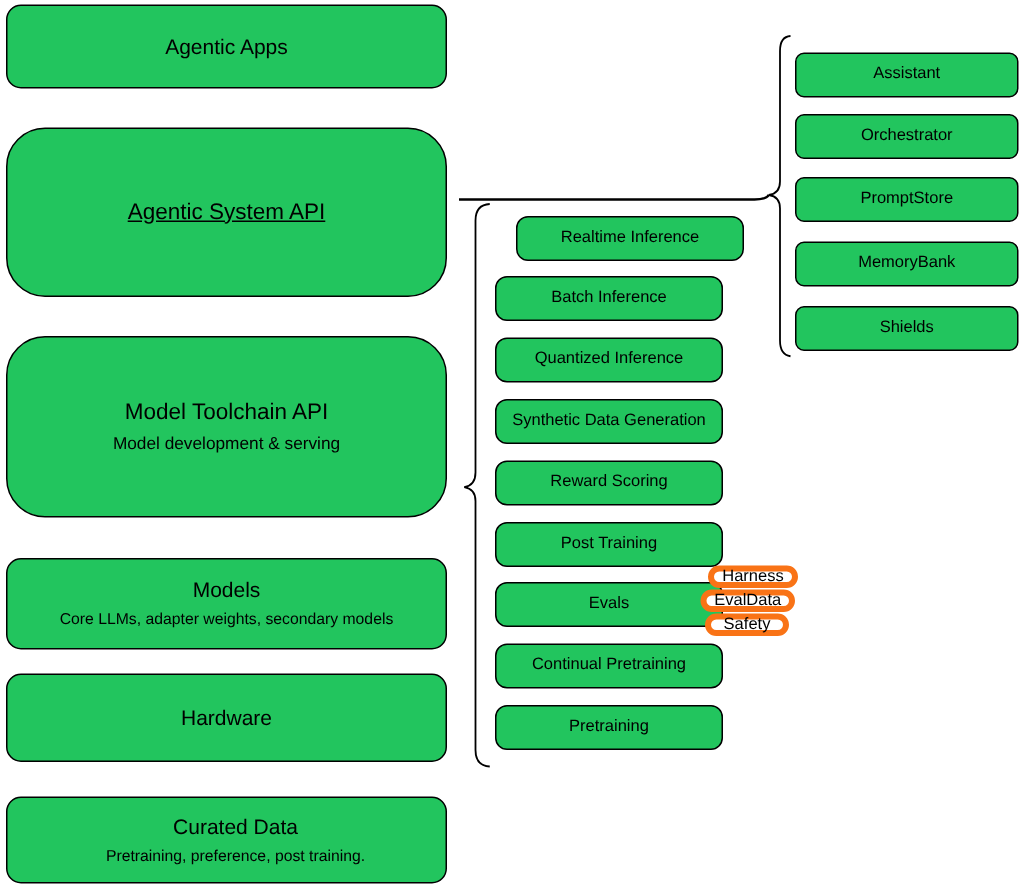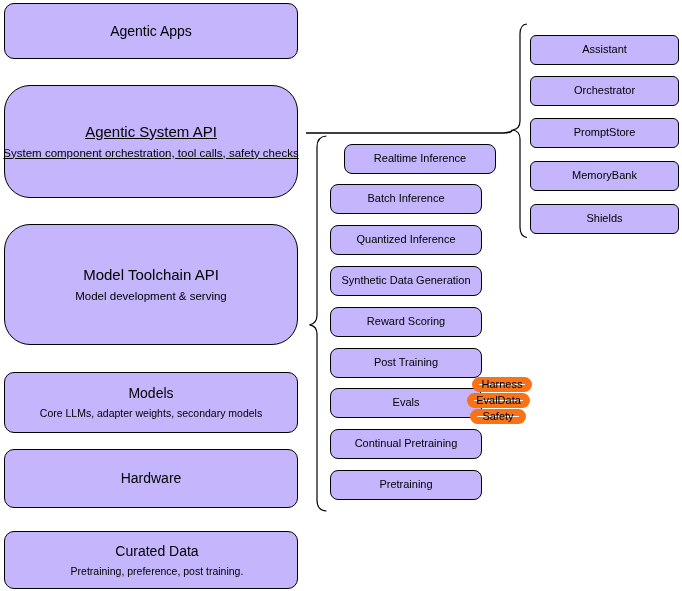--- a/index.html
+++ b/index.html
@@ -13,21 +13,21 @@
     height: 591px;
     background: #ffffff;
     font-family: "Liberation Sans", sans-serif;
     color: #000000;
     overflow: hidden;
   }
   .box {
     position: absolute;
     box-sizing: border-box;
     border: 1px solid #000000;
-    background: #c4b5fd;
+    background: #22c55e;
     display: flex;
     flex-direction: column;
     align-items: center;
     justify-content: center;
     text-align: center;
     line-height: 1.2;
   }
   .box .title {
     font-size: 14px;
     white-space: nowrap;
@@ -40,21 +40,21 @@
   .box.large .title { font-size: 15px; }
   .box.large .subtitle { font-size: 11.5px; margin-top: 6px; }
   .node-label {
     font-size: 11px;
     white-space: nowrap;
     text-align: center;
   }
   .pill {
     position: absolute;
     box-sizing: border-box;
-    border: 7px solid #f97316;
+    border: 4px solid #f97316;
     background: #ffffff;
     border-radius: 999px;
     display: flex;
     align-items: center;
     justify-content: center;
     font-size: 11px;
     line-height: 1;
     white-space: nowrap;
     z-index: 5;
   }
@@ -78,21 +78,20 @@
 
     <path d="M 527 24 Q 520 24.5 520 34 L 520 121 Q 520 129 512.5 130 Q 520 131 520 139 L 520 227 Q 520 236.5 527 237.5" fill="none" stroke="#000000" stroke-width="1.2"></path>
   </svg>
 
   <div class="col" id="left-col">
       <div class="box" style="left: 4px; top: 3px; width: 294px; height: 56px; border-radius: 10px;">
         <span class="title">Agentic Apps</span>
       </div>
       <div class="box large" style="left: 4px; top: 85px; width: 294px; height: 113px; border-radius: 26px; text-decoration: underline;">
         <span class="title">Agentic System API</span>
-        <span class="subtitle">System component orchestration, tool calls, safety checks</span>
       </div>
       <div class="box large" style="left: 4px; top: 224px; width: 294px; height: 121px; border-radius: 26px;">
         <span class="title">Model Toolchain API</span>
         <span class="subtitle">Model development &amp; serving</span>
       </div>
       <div class="box" style="left: 4px; top: 372px; width: 294px; height: 61px; border-radius: 10px;">
         <span class="title">Models</span>
         <span class="subtitle">Core LLMs, adapter weights, secondary models</span>
       </div>
       <div class="box" style="left: 4px; top: 449px; width: 294px; height: 59px; border-radius: 10px;">

